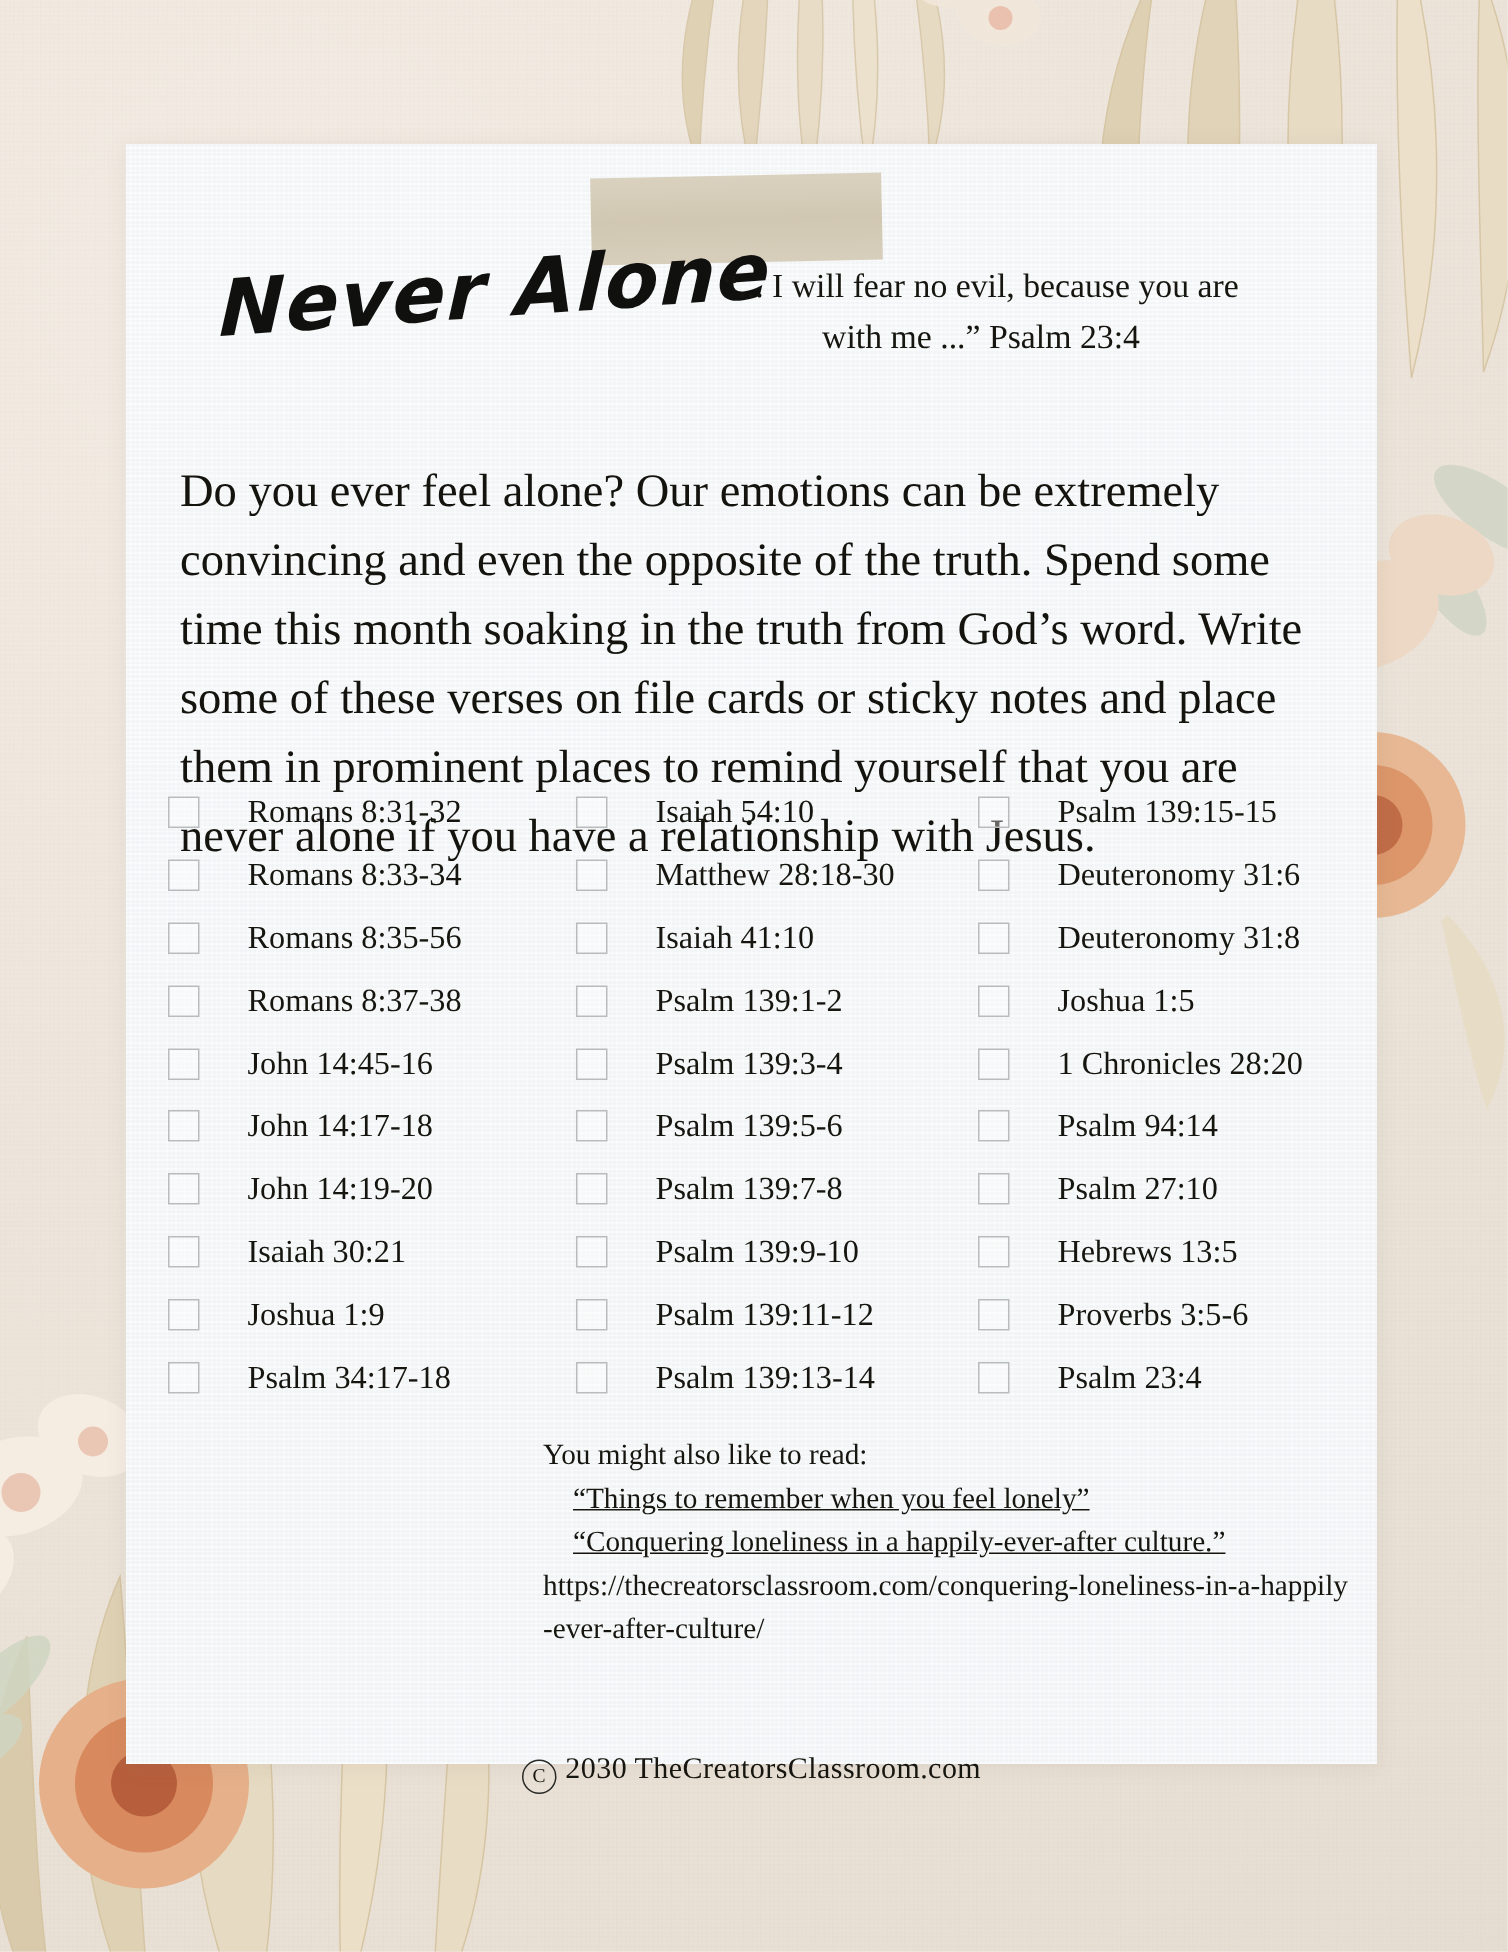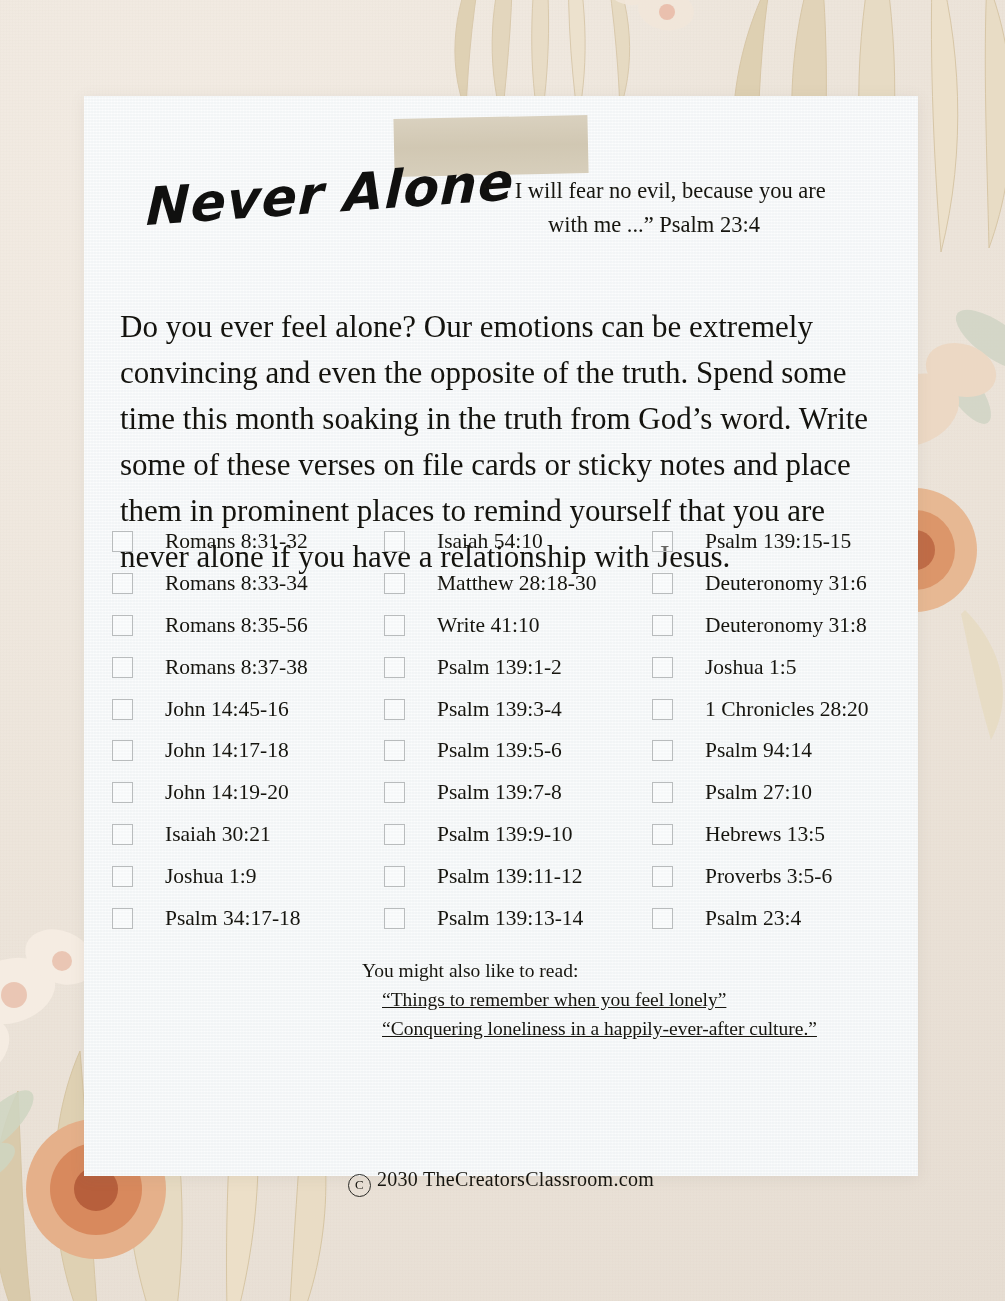--- a/index.html
+++ b/index.html
@@ -339,21 +339,21 @@
       <div class="check-row">
           <span class="checkbox"></span>
           <span class="check-label">Isaiah 54:10</span>
         </div>
       <div class="check-row">
           <span class="checkbox"></span>
           <span class="check-label">Matthew 28:18-30</span>
         </div>
       <div class="check-row">
           <span class="checkbox"></span>
-          <span class="check-label">Write 41:10</span>
+          <span class="check-label">Isaiah 41:10</span>
         </div>
       <div class="check-row">
           <span class="checkbox"></span>
           <span class="check-label">Psalm 139:1-2</span>
         </div>
       <div class="check-row">
           <span class="checkbox"></span>
           <span class="check-label">Psalm 139:3-4</span>
         </div>
       <div class="check-row">
@@ -420,19 +420,20 @@
           <span class="check-label">Psalm 23:4</span>
         </div>
     </div>
 
   </div>
 
   <div class="also-read">
     <span class="lead">You might also like to read:</span>
     <span class="link-line ul">“Things to remember when you feel lonely”</span>
     <span class="link-line ul">“Conquering loneliness in a happily-ever-after culture.”</span>
+    <span class="url">https://thecreatorsclassroom.com/conquering-loneliness-in-a-happily-ever-after-culture/</span>
   </div>
 
   <div class="footer">
     <span class="c-mark">C</span><span class="ftext">2030  TheCreatorsClassroom.com</span>
   </div>
 
 </div>
 
 </body></html>

